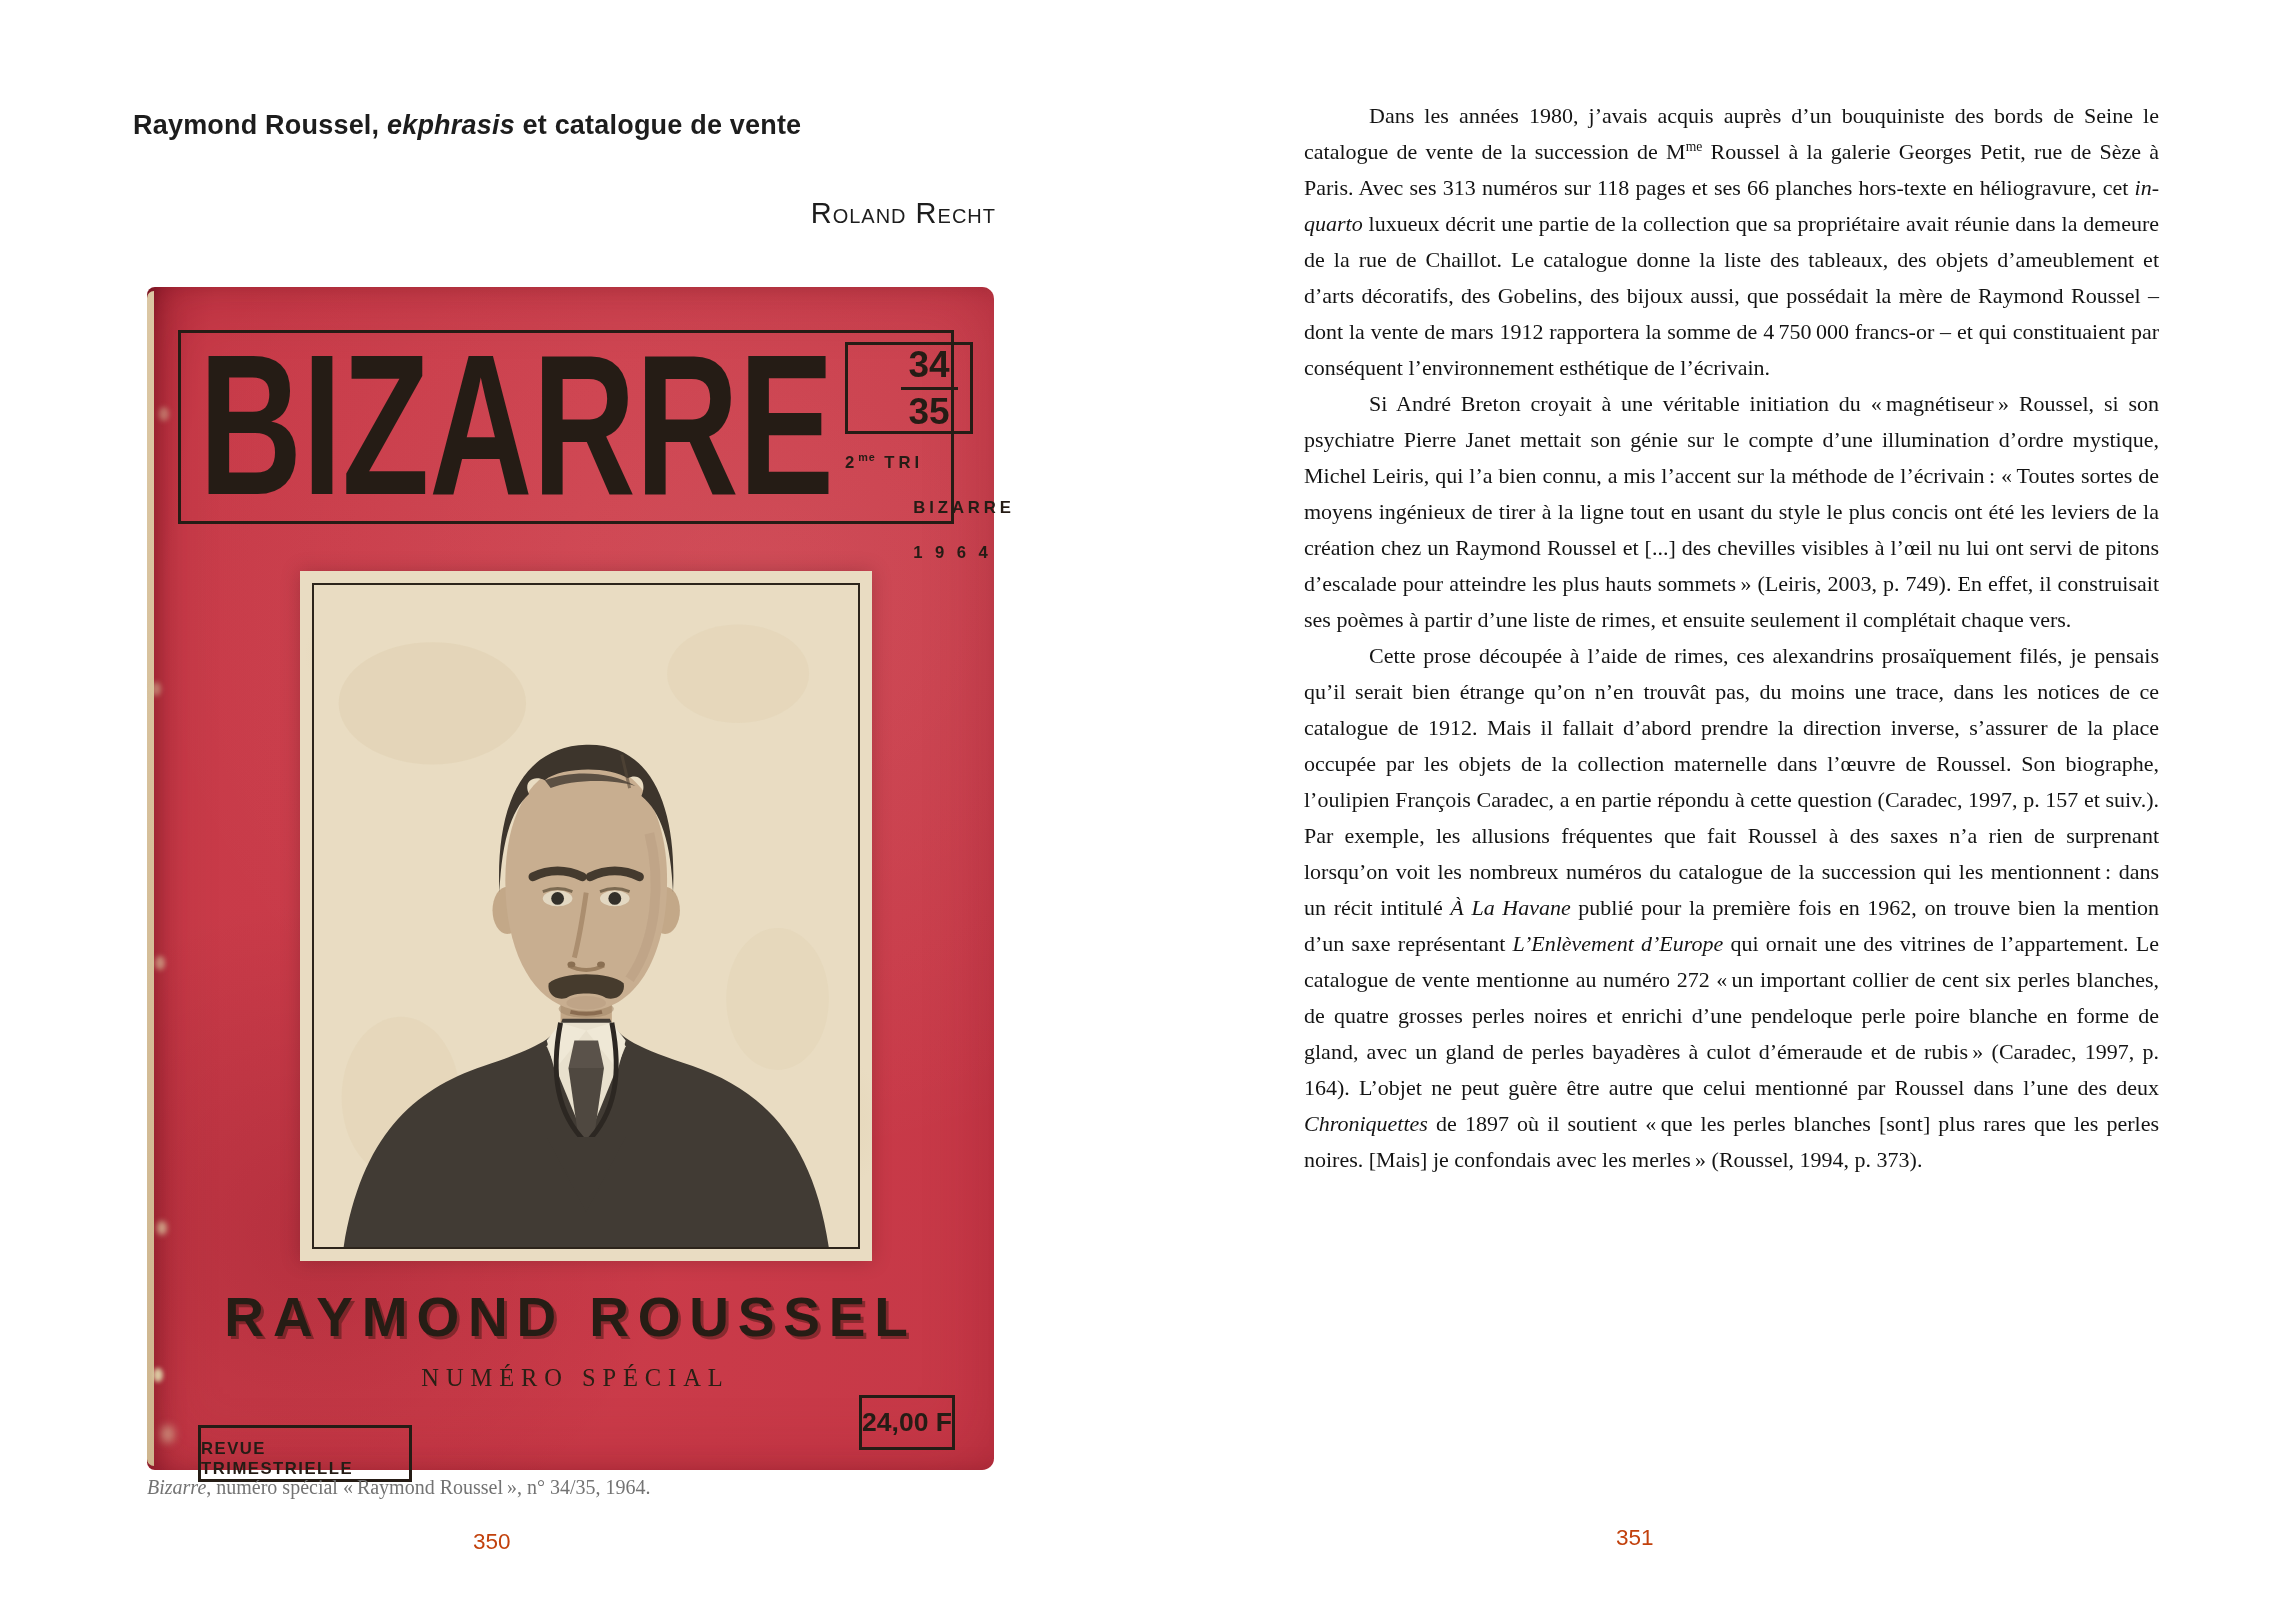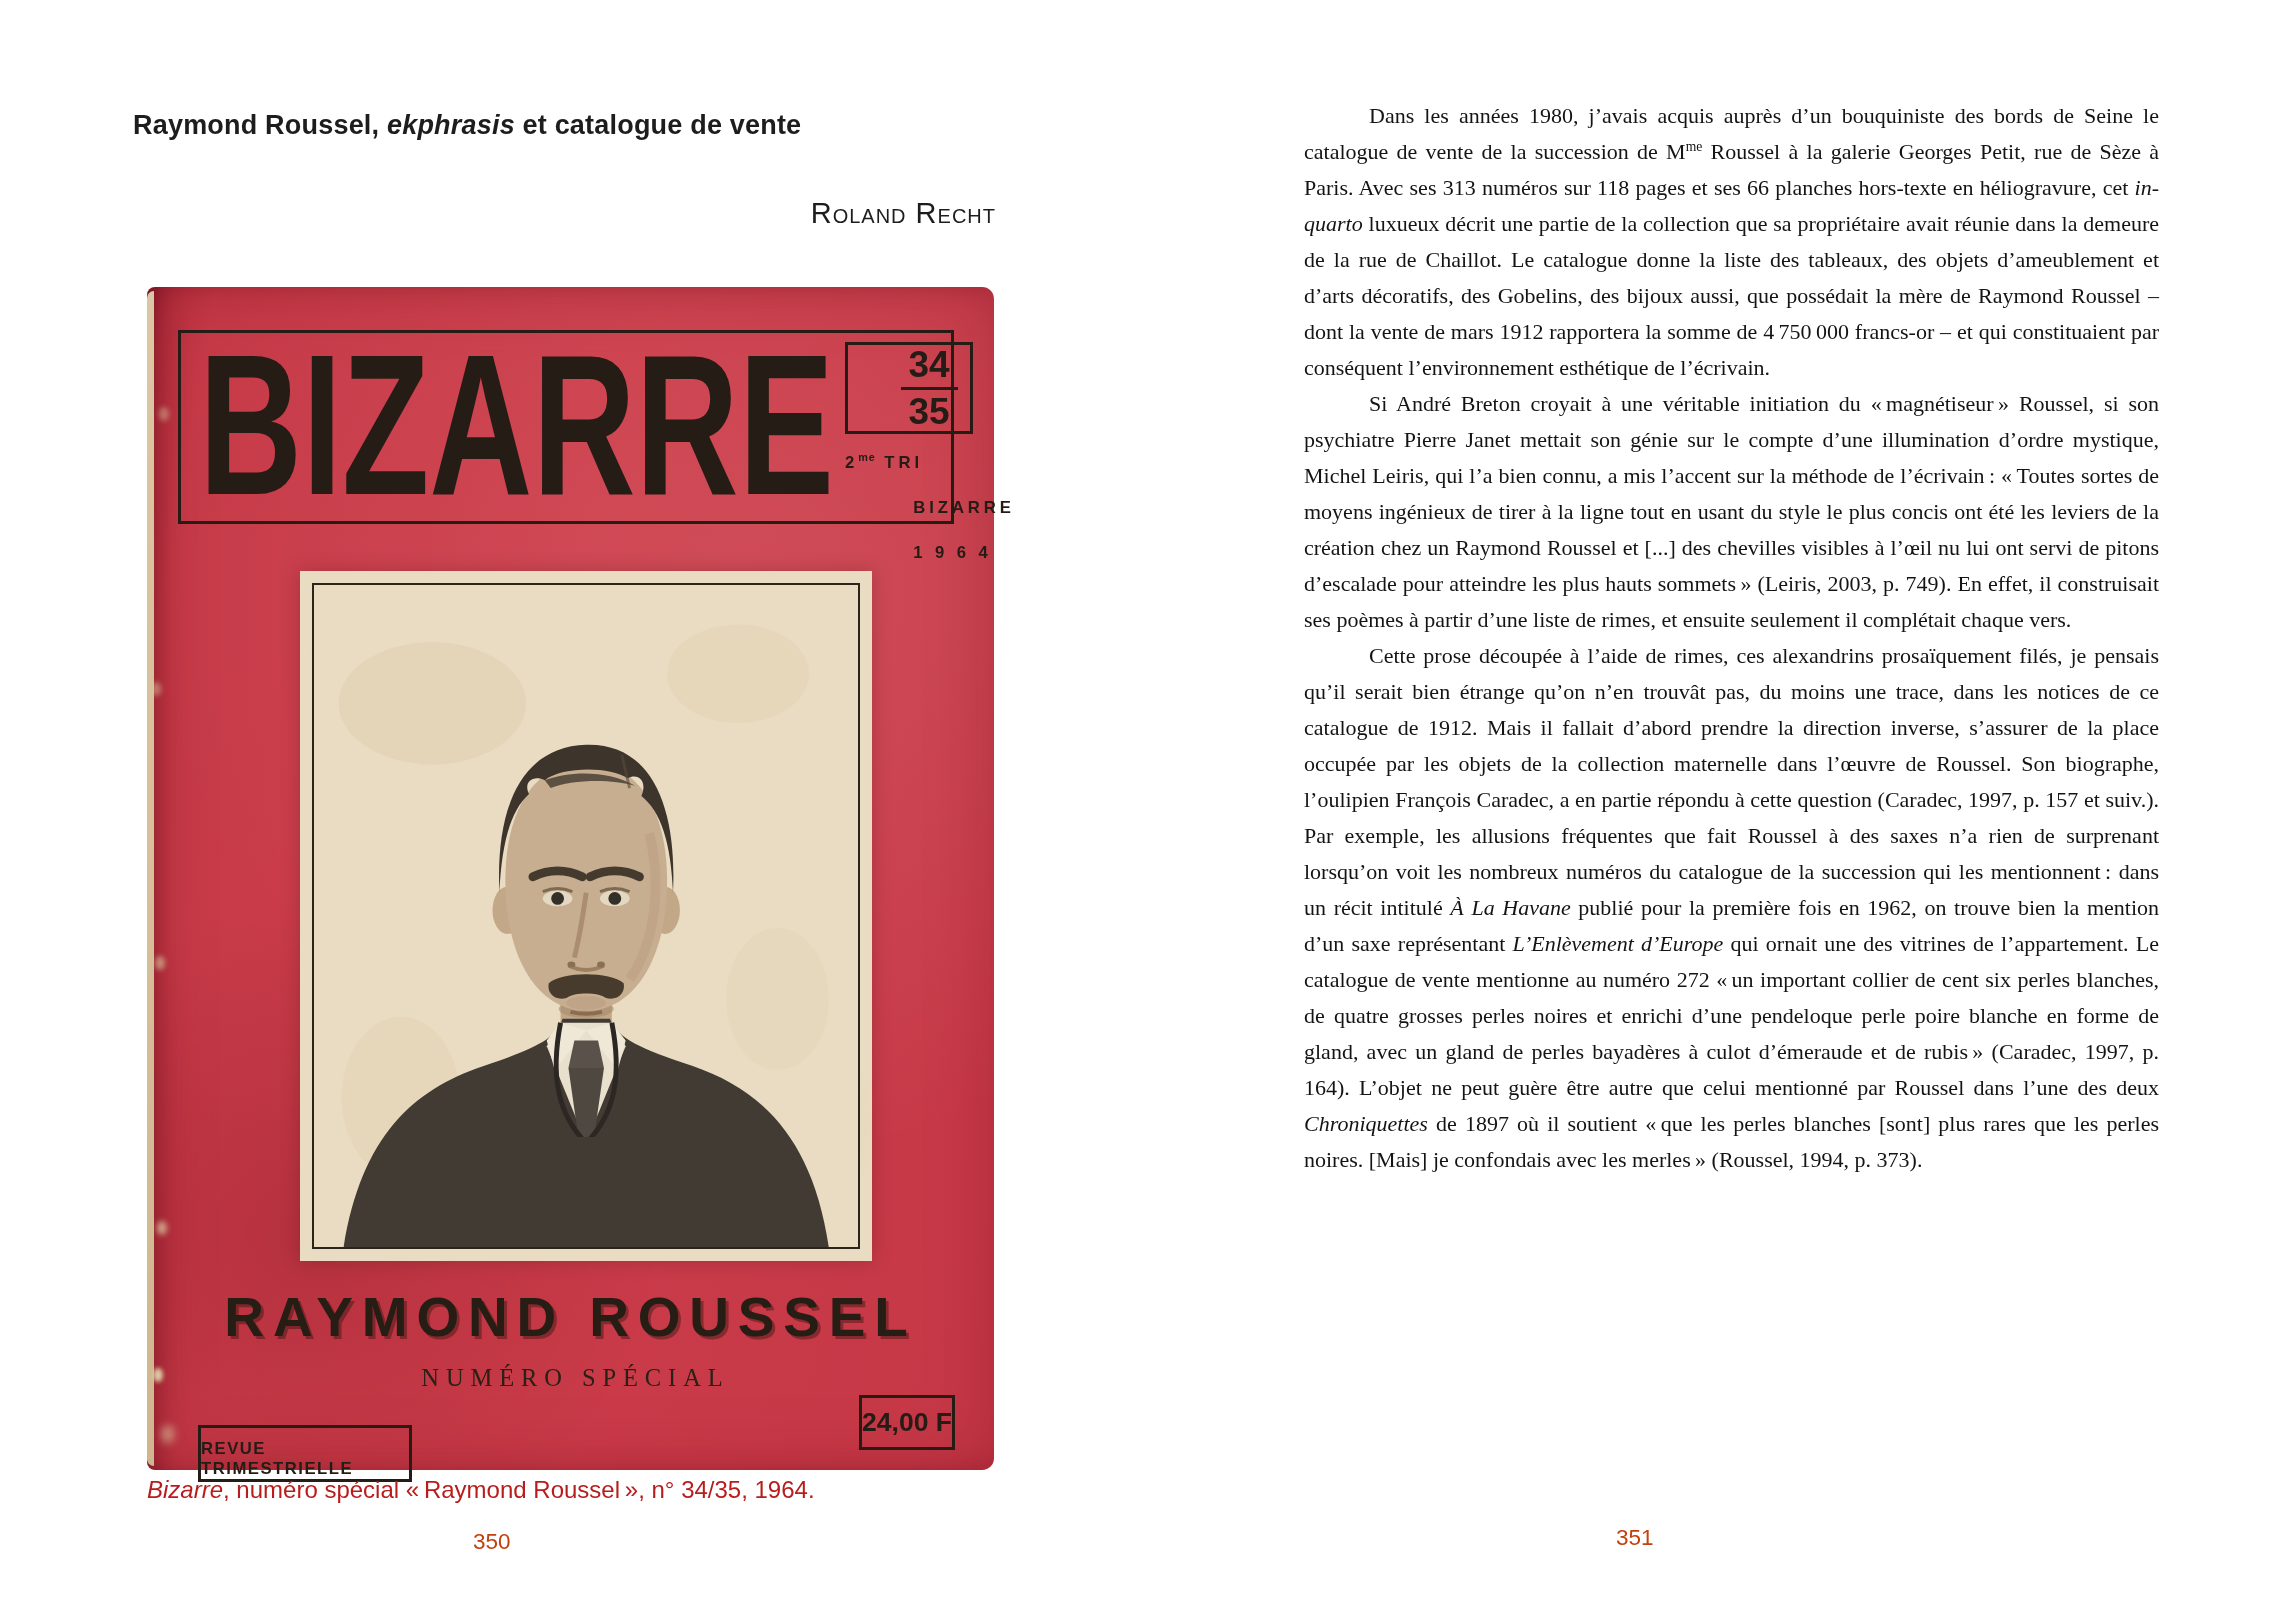--- a/index.html
+++ b/index.html
@@ -55,21 +55,21 @@
     font-family:Liberation Sans, sans-serif;font-weight:700;font-size:55px;letter-spacing:8.8px;
     color:#261d15;text-shadow:2.9px 2.9px 0 rgba(30,15,5,.38);}
   .cover-subtitle{position:absolute;left:0;right:0;top:1077px;text-align:center;
     font-family:"Liberation Serif",serif;font-size:24.5px;letter-spacing:6.9px;color:#2a2015;padding-left:10px;}
   .review-box{position:absolute;left:51px;top:1138px;width:208px;height:51px;border:3.9px solid #251c15;
     display:flex;align-items:flex-end;justify-content:center;
     font-size:16.7px;font-weight:700;letter-spacing:1.5px;color:#251c15;}
   .price-box{position:absolute;left:712px;top:1108px;width:90px;height:49px;border:3.9px solid #251c15;
     display:flex;align-items:center;justify-content:center;font-size:26.5px;font-weight:700;color:#251c15;}
 
-  .cover-caption{position:absolute;left:147px;top:1476px;width:882px;font-size:24px;color:#b91c1c;}
+  .cover-caption{position:absolute;left:147px;top:1476px;width:882px;font-size:20px;color:#737373;font-family:Liberation Serif, serif;}
   .cover-caption em{font-style:italic;}
 
   .pagenum{position:absolute;width:196px;font-size:22.5px;color:#c2410c;}
   .pagenum-left{left:473px;top:1529px;}
   .pagenum-right{left:1616px;top:1525px;}
 
   
   .article-body{position:absolute;left:1296px;top:98px;width:855px;
     font-family:"Liberation Serif",serif;font-size:22px;line-height:36px;color:#141414;
     text-align:justify;hyphens:auto;margin-left:8px;-webkit-hyphens:auto;}

